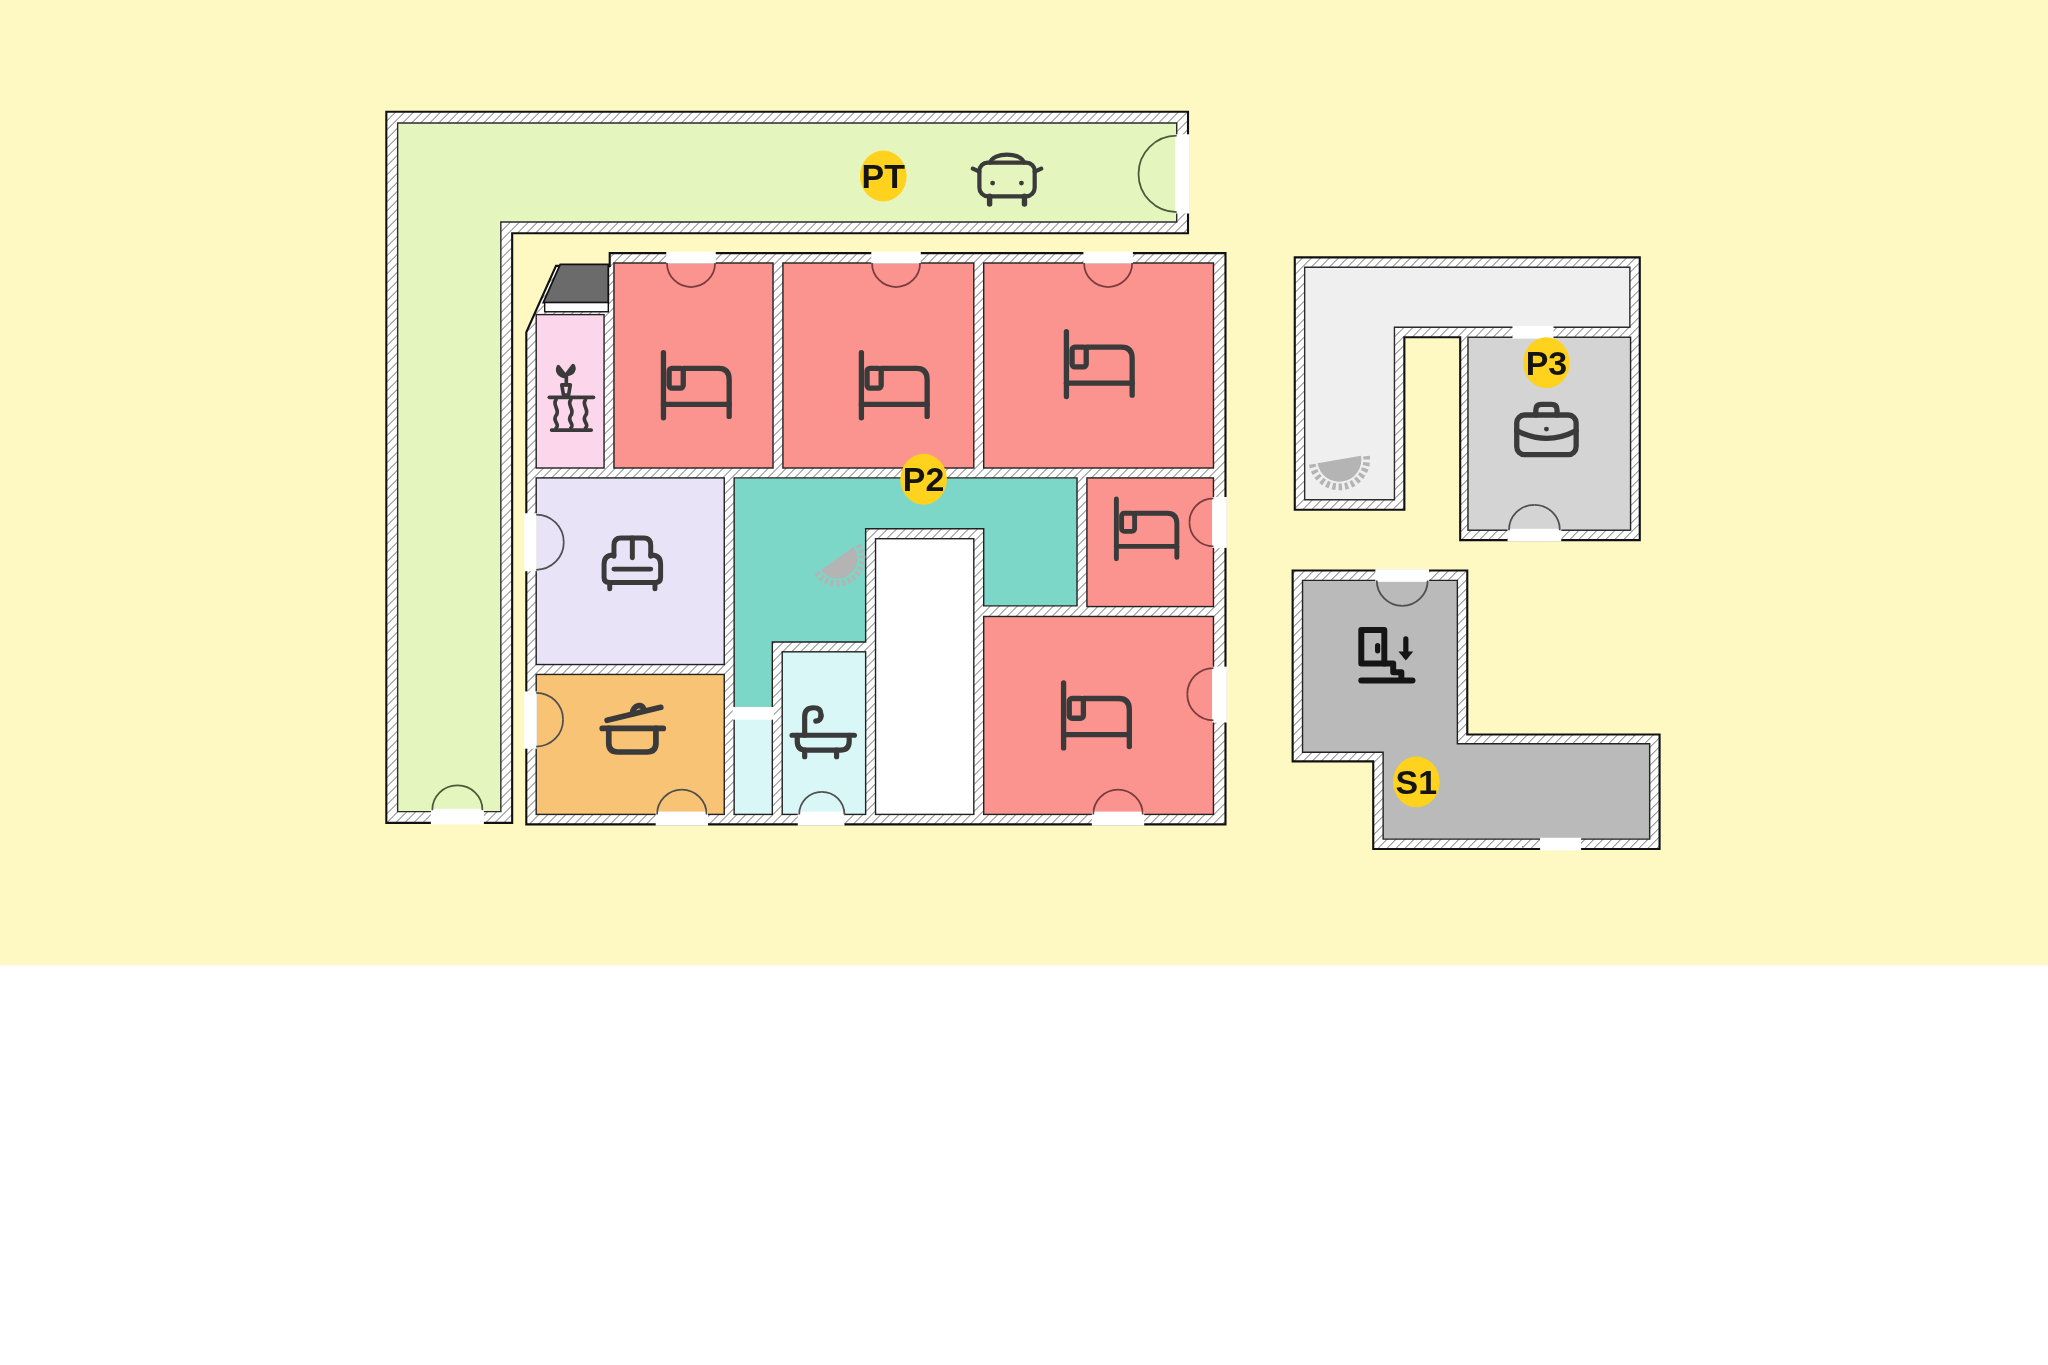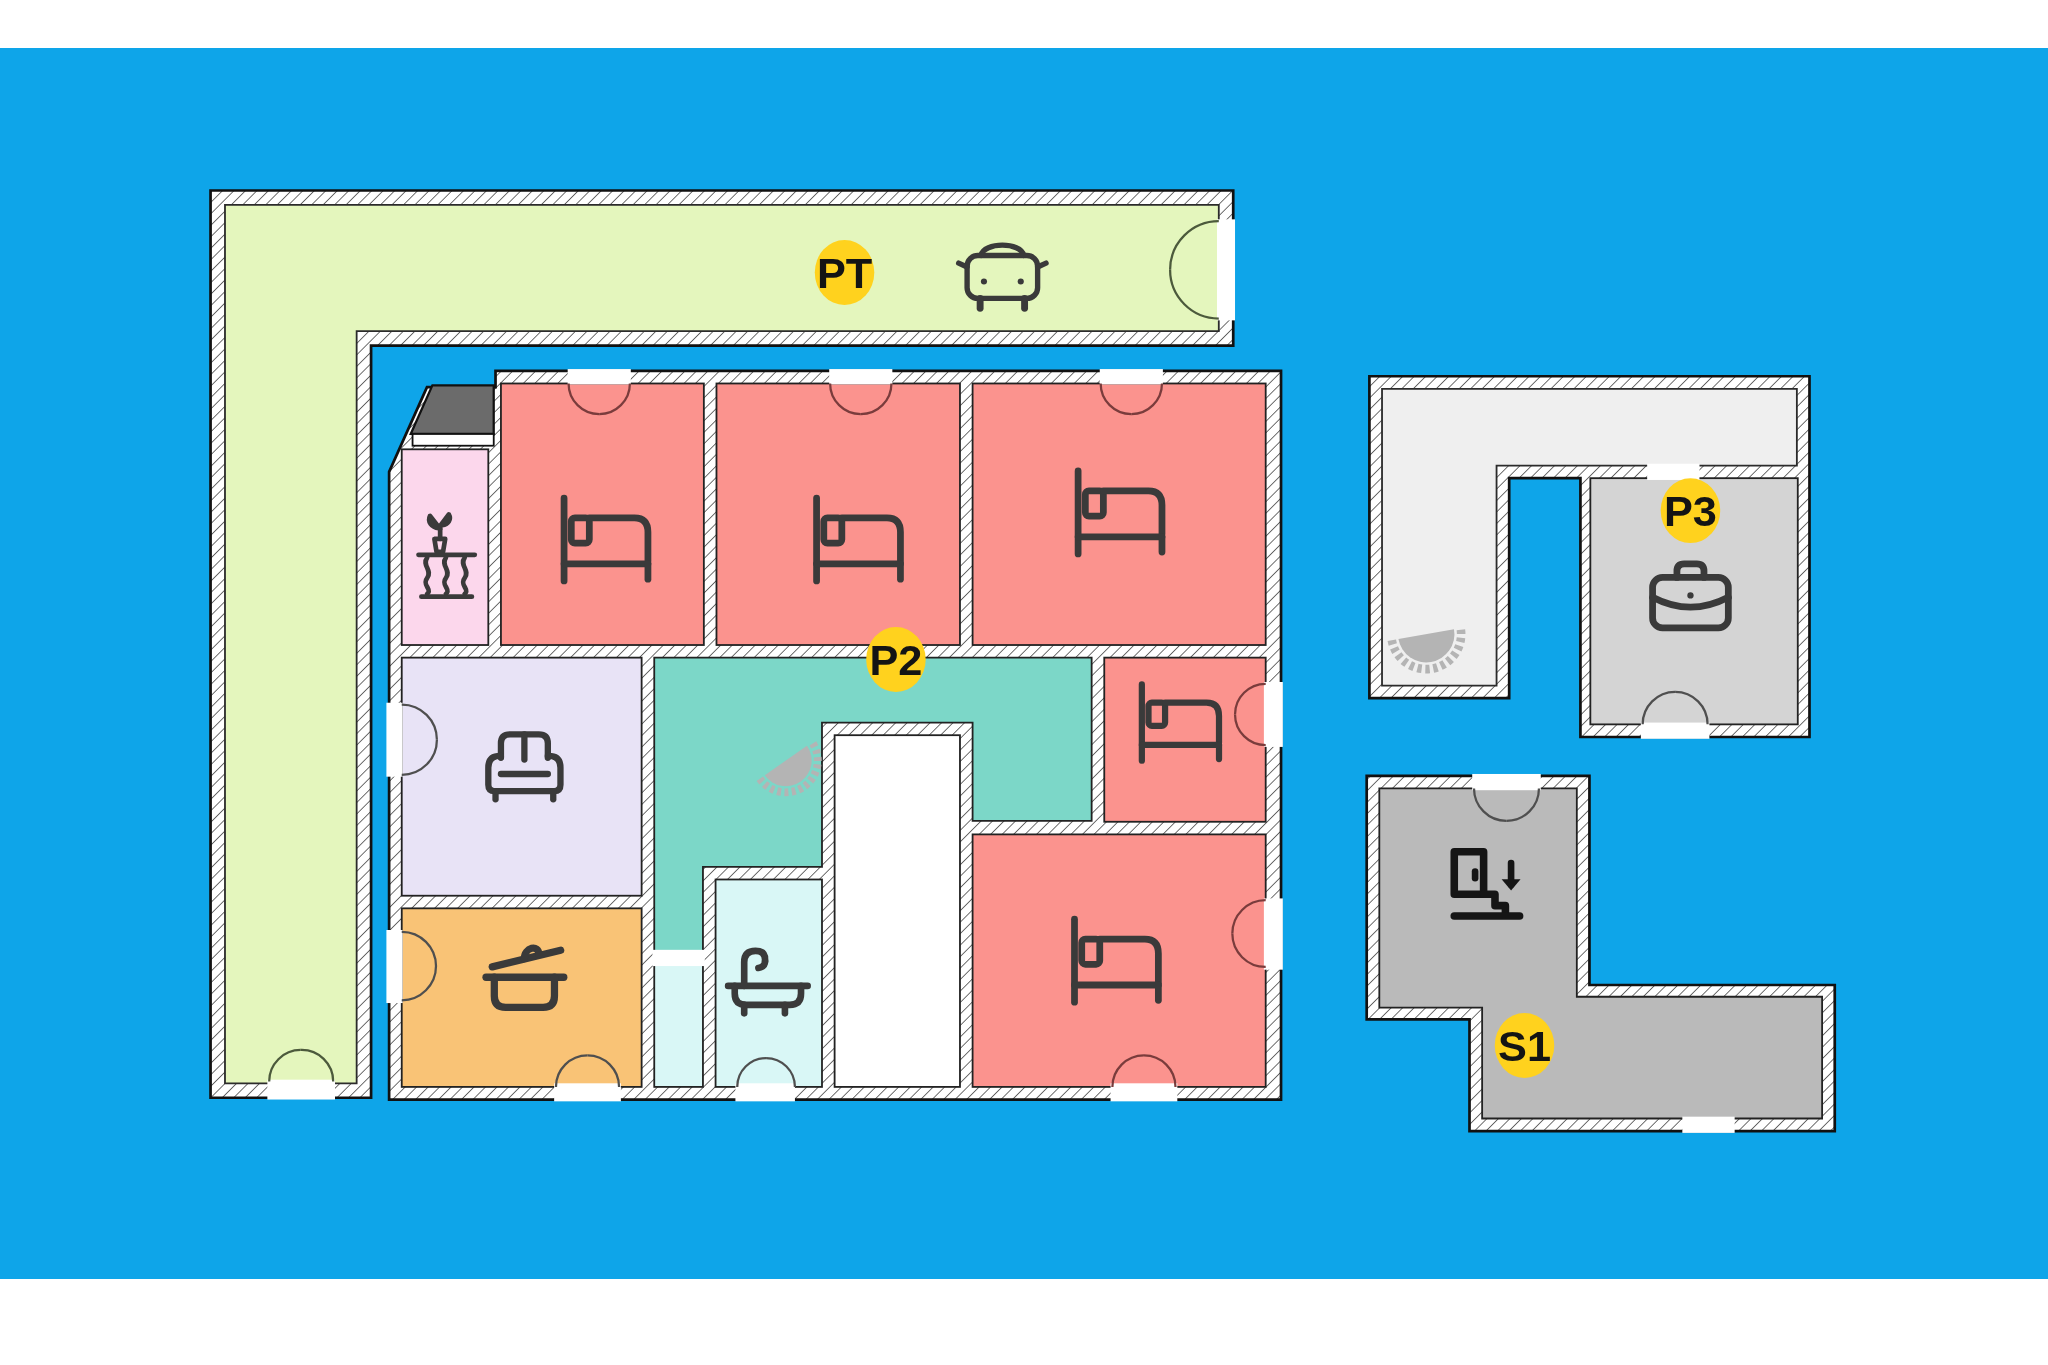--- a/index.html
+++ b/index.html
@@ -1,17 +1,17 @@
 <!DOCTYPE html>
 <html><head>
 <meta charset="utf-8">
 <style>
   html,body{margin:0;padding:0;background:#ffffff;}
-  .canvas{position:relative;width:2048px;height:1231px;background:#0ea5e9;overflow:hidden;
-          font-family:"Liberation Sans",sans-serif;margin-top:48px;}
+  .canvas{position:relative;width:2048px;height:965px;background:#fef9c3;overflow:hidden;
+          font-family:"Liberation Sans",sans-serif;}
   svg{display:block;width:100%;height:100%;}
   .badge-text{font-family:"Liberation Sans","DejaVu Sans",sans-serif;font-weight:700;
               font-size:48px;fill:#141414;text-anchor:middle;}
 </style>
 </head>
 <body>
 
 <div class="canvas">
 <svg viewBox="0 0 2048 1365" xmlns="http://www.w3.org/2000/svg">
   <defs>

